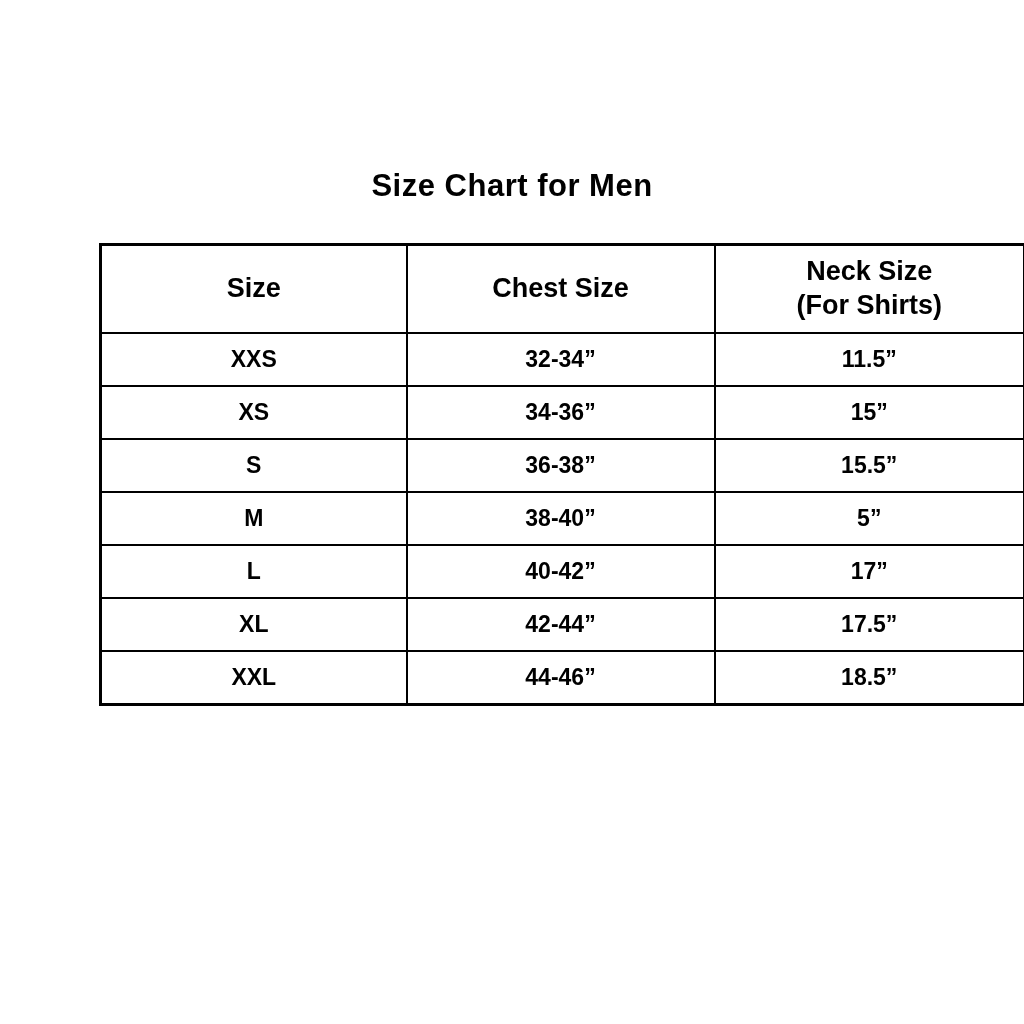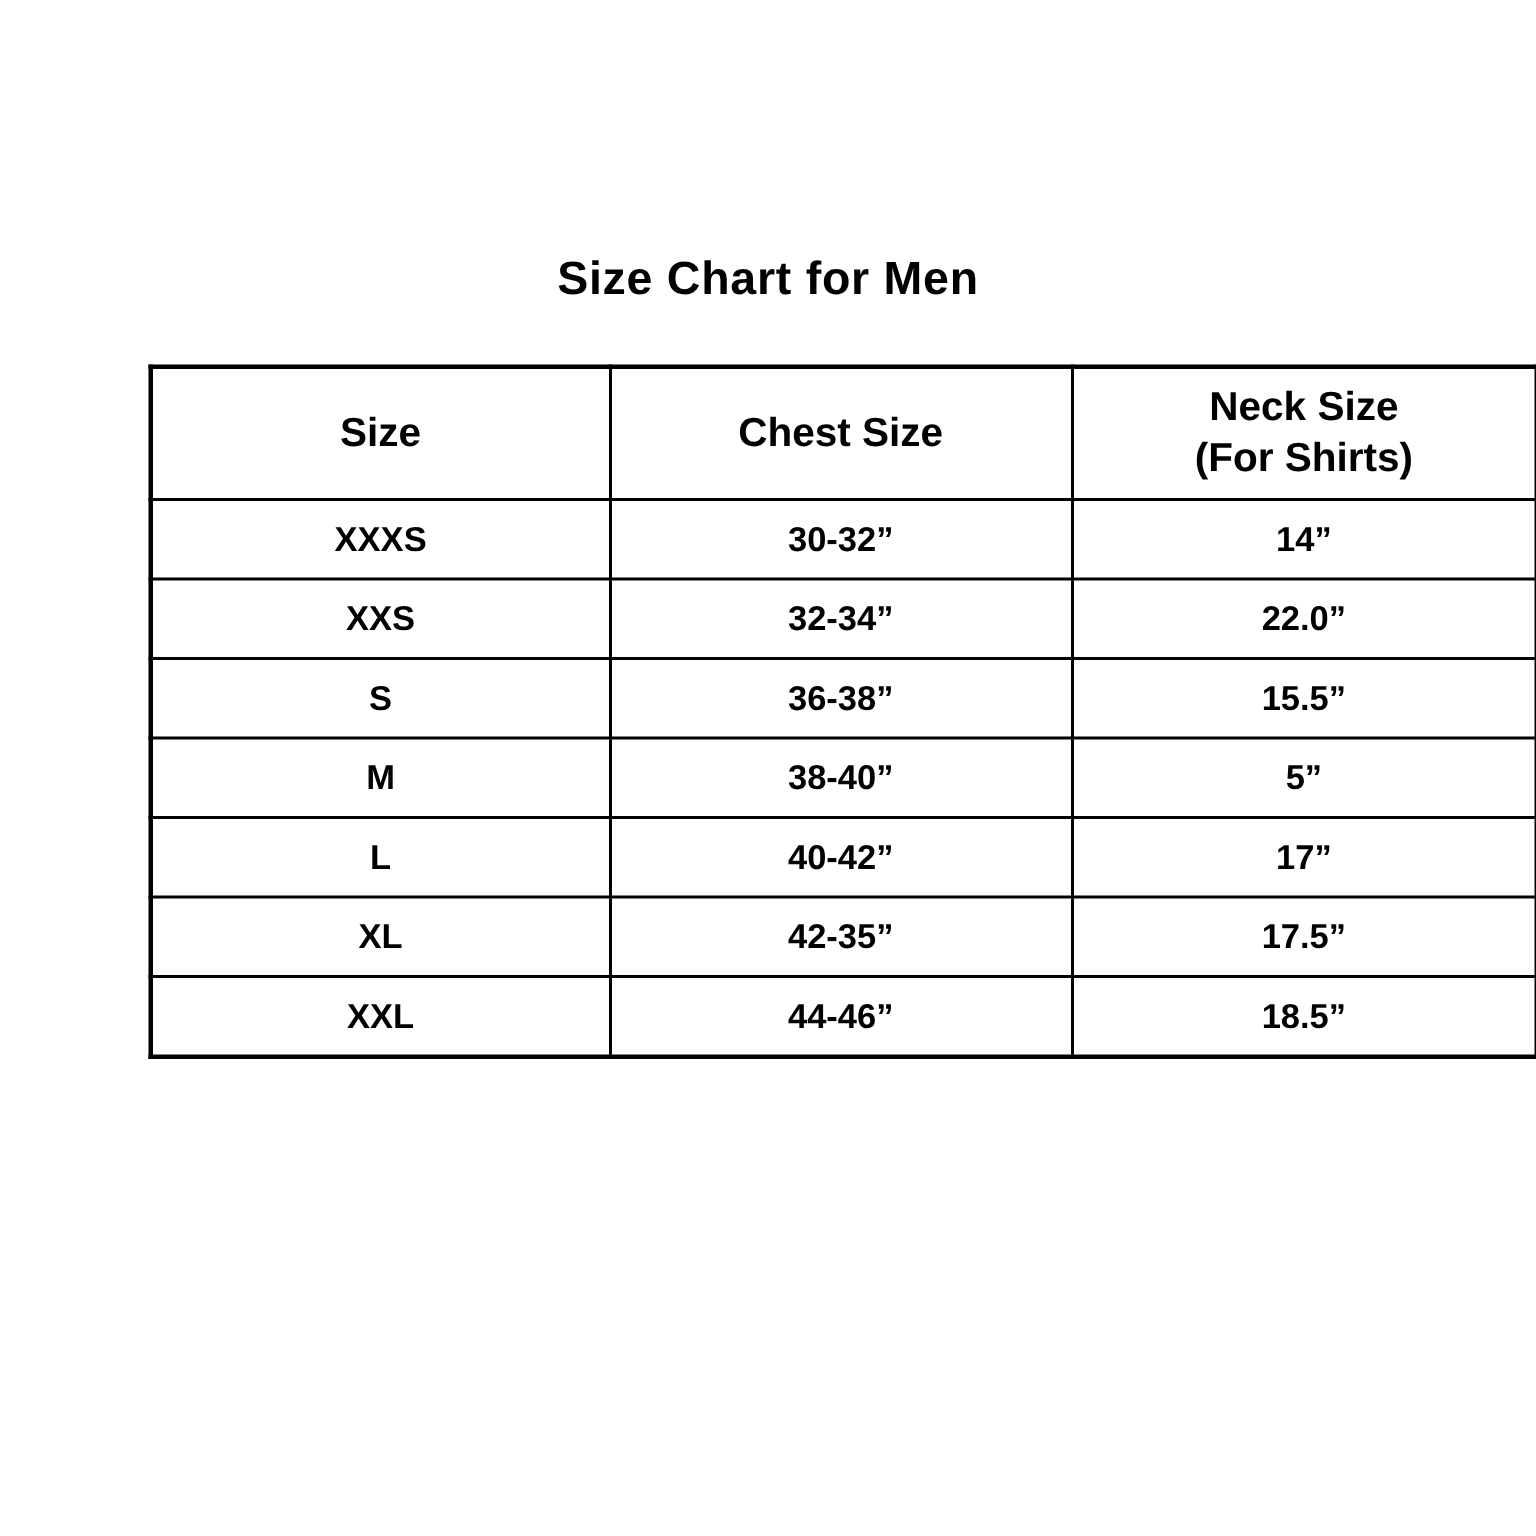--- a/index.html
+++ b/index.html
@@ -79,47 +79,47 @@
           <span>Chest Size</span>
         </th>
         <th>
           <span>Neck Size</span><br>
           <span>(For Shirts)</span>
         </th>
       </tr>
     </thead>
     <tbody>
       <tr>
-        <td>XXXS</td>
-        <td>30-32”</td>
-        <td>14”</td>
+        <td>XXS</td>
+        <td>32-34”</td>
+        <td>11.5”</td>
       </tr>
       <tr>
-        <td>XXS</td>
-        <td>32-34”</td>
-        <td>22.0”</td>
+        <td>XS</td>
+        <td>34-36”</td>
+        <td>15”</td>
       </tr>
       <tr>
         <td>S</td>
         <td>36-38”</td>
         <td>15.5”</td>
       </tr>
       <tr>
         <td>M</td>
         <td>38-40”</td>
         <td>5”</td>
       </tr>
       <tr>
         <td>L</td>
         <td>40-42”</td>
         <td>17”</td>
       </tr>
       <tr>
         <td>XL</td>
-        <td>42-35”</td>
+        <td>42-44”</td>
         <td>17.5”</td>
       </tr>
       <tr>
         <td>XXL</td>
         <td>44-46”</td>
         <td>18.5”</td>
       </tr>
     </tbody>
   </table>
 

